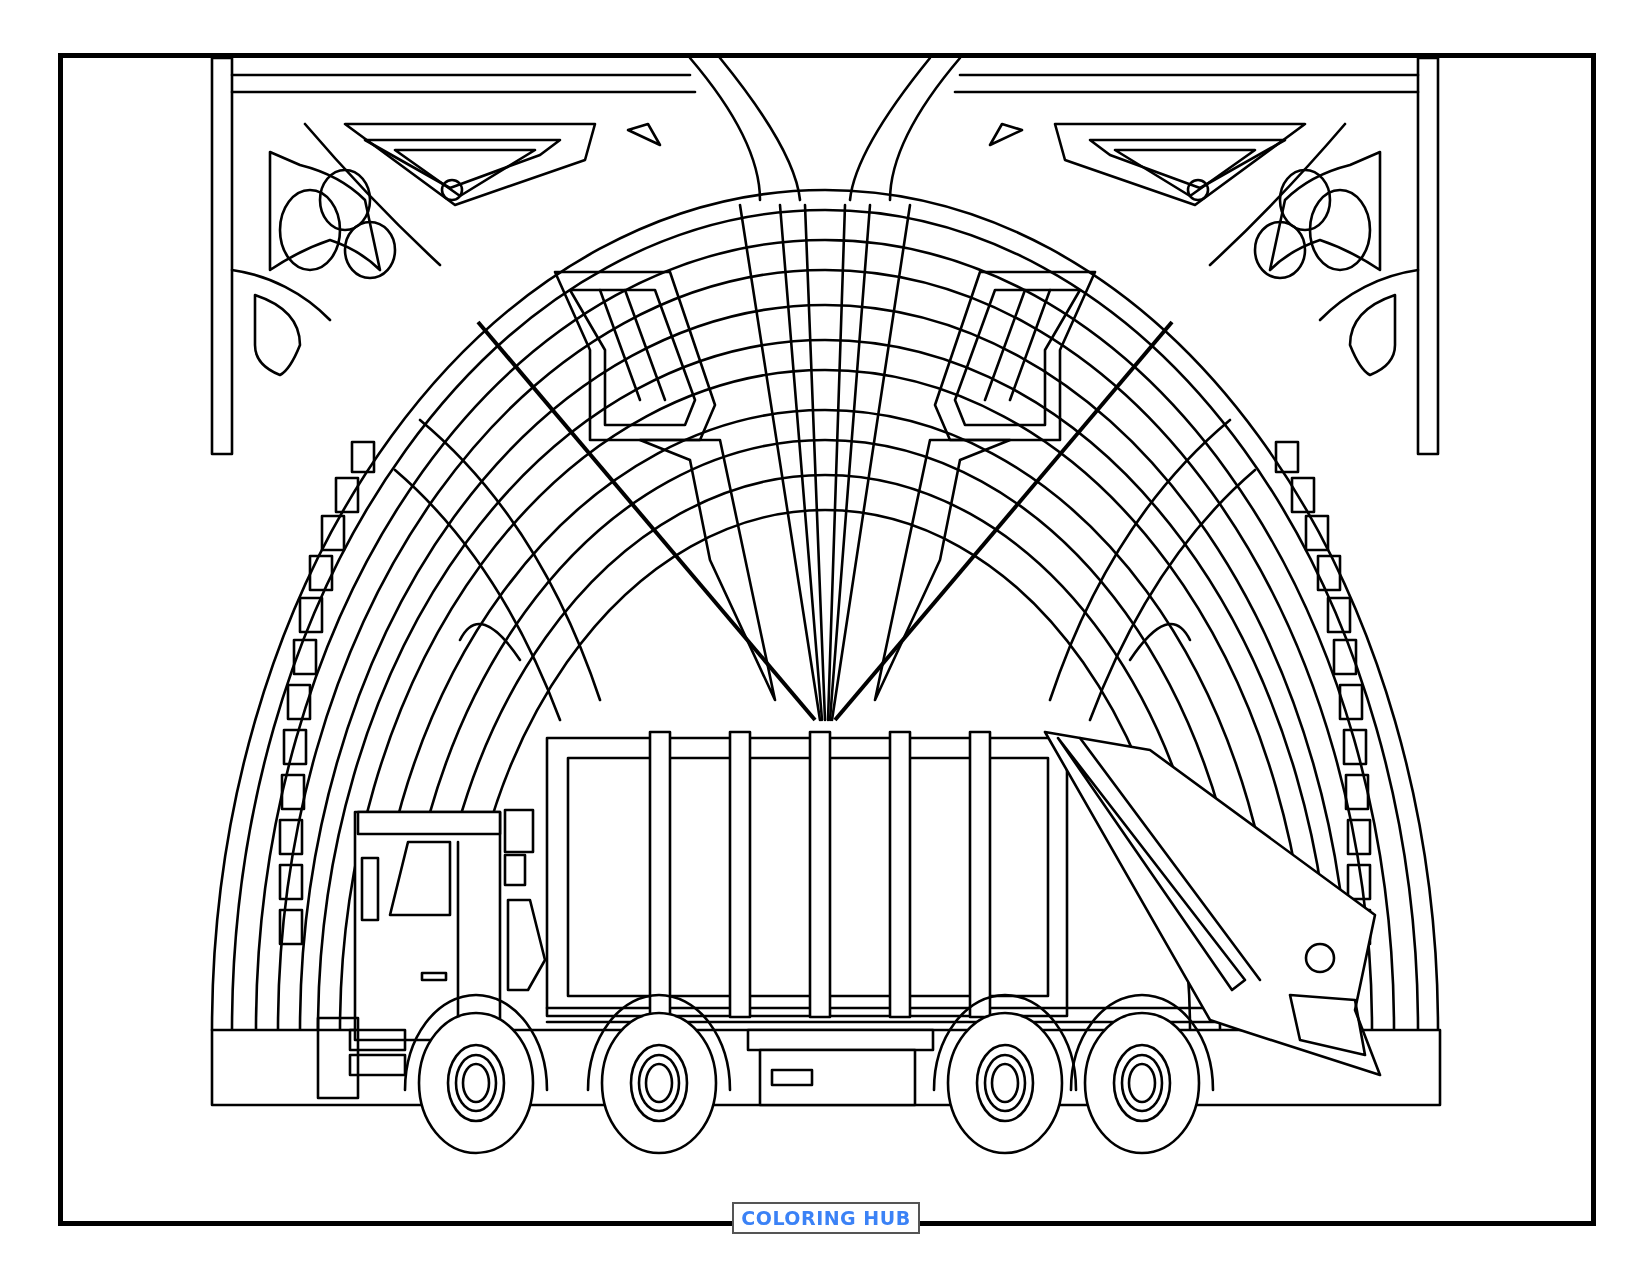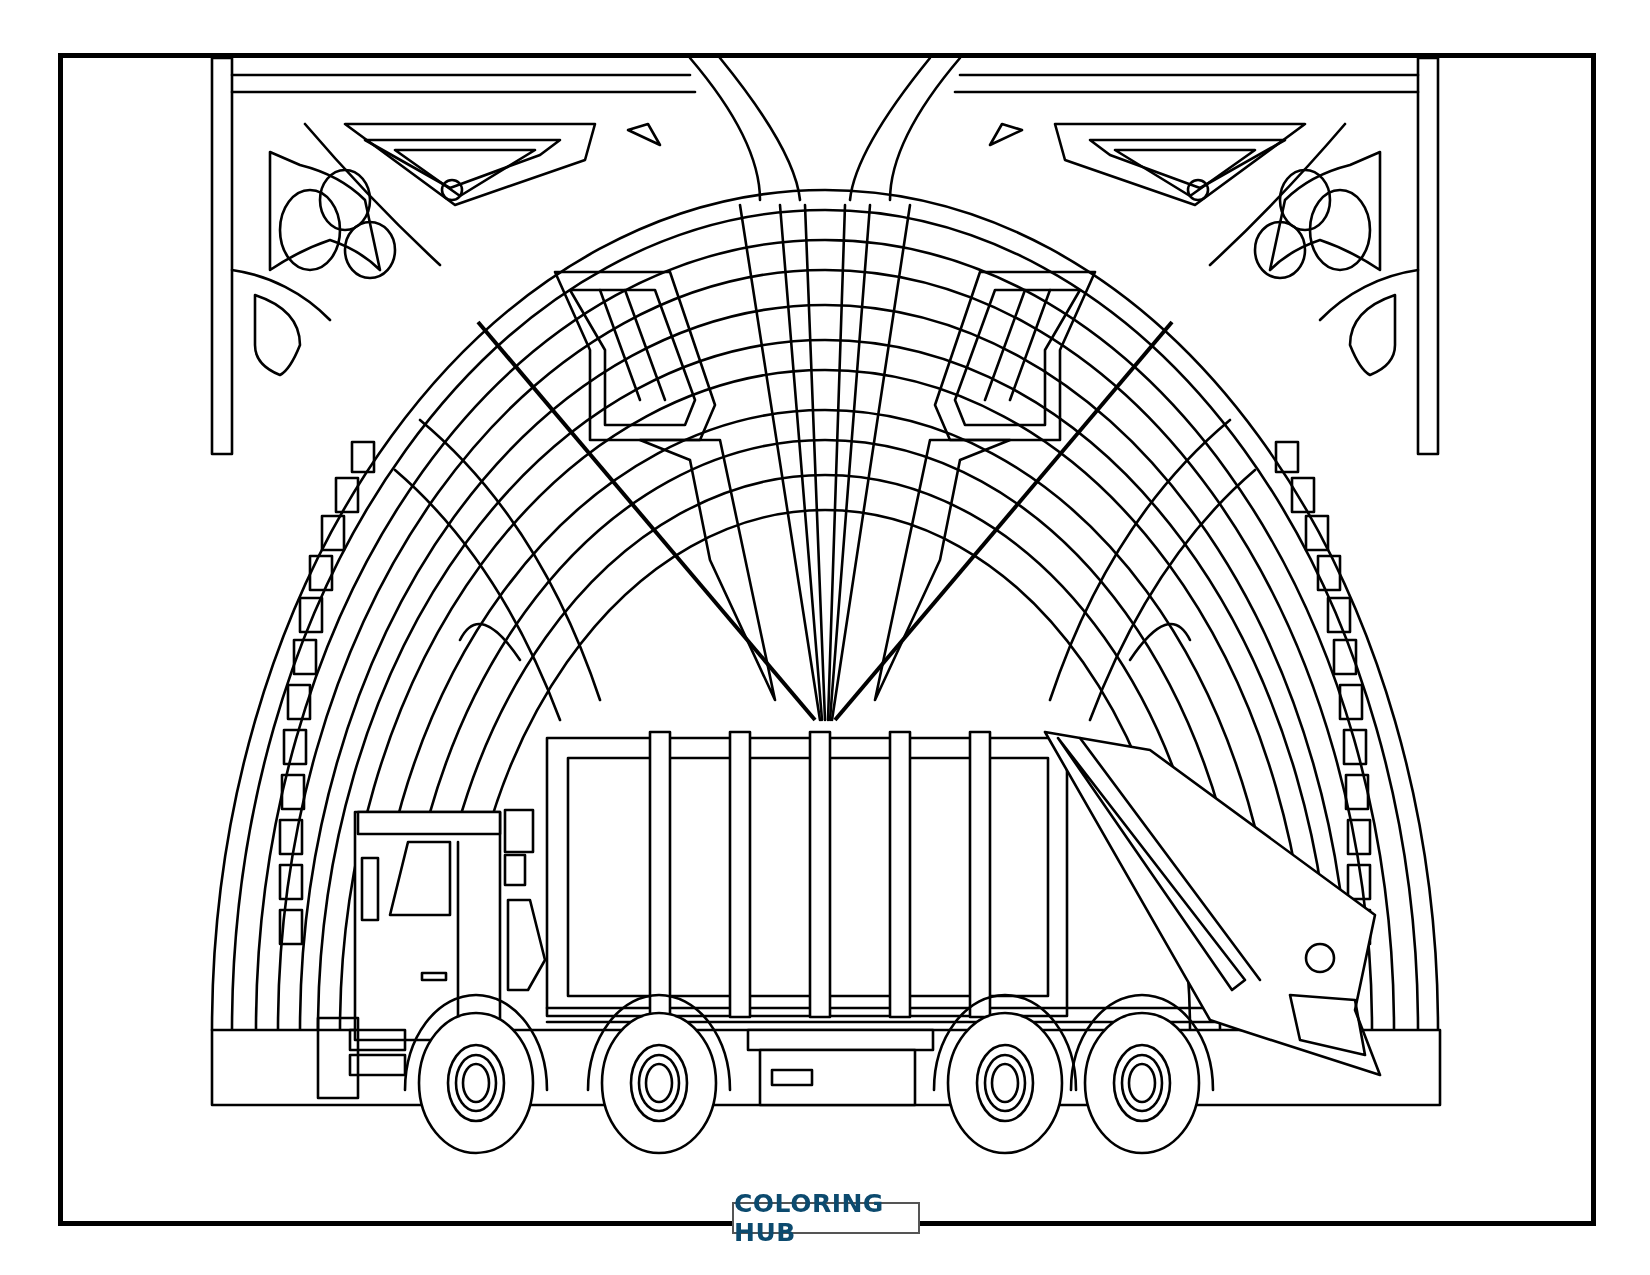--- a/index.html
+++ b/index.html
@@ -1,20 +1,20 @@
 <!DOCTYPE html>
 <html><head>
 <meta charset="utf-8">
 <style>
   html,body{margin:0;padding:0;background:#ffffff;}
   body{width:1650px;height:1275px;position:relative;overflow:hidden;font-family:"DejaVu Sans",sans-serif;}
   .page-frame{position:absolute;left:58px;top:53px;width:1528px;height:1163px;border:5px solid #000;box-sizing:content-box;}
   svg.art{position:absolute;left:0;top:0;}
   .logo{position:absolute;left:732px;top:1202px;width:188px;height:32px;background:#fff;border:2px solid #555;display:flex;align-items:center;justify-content:center;box-sizing:border-box;}
-  .logo span{font-family:"DejaVu Sans",sans-serif;font-weight:bold;font-size:25px;letter-spacing:0.5px;color:#0c4a6e;}
+  .logo span{font-family:"DejaVu Sans",sans-serif;font-weight:bold;font-size:19px;letter-spacing:0.5px;color:#3b82f6;}
   .s{fill:none;stroke:#000;stroke-width:2.6;stroke-linejoin:round;stroke-linecap:round;}
   .sb{fill:none;stroke:#000;stroke-width:4;}
   .f{fill:#fff;stroke:#000;stroke-width:2.6;stroke-linejoin:round;}
 </style>
 </head>
 <body>
 
 <div class="page-frame"></div>
 
 <svg class="art" width="1650" height="1275" viewBox="0 0 1650 1275">

